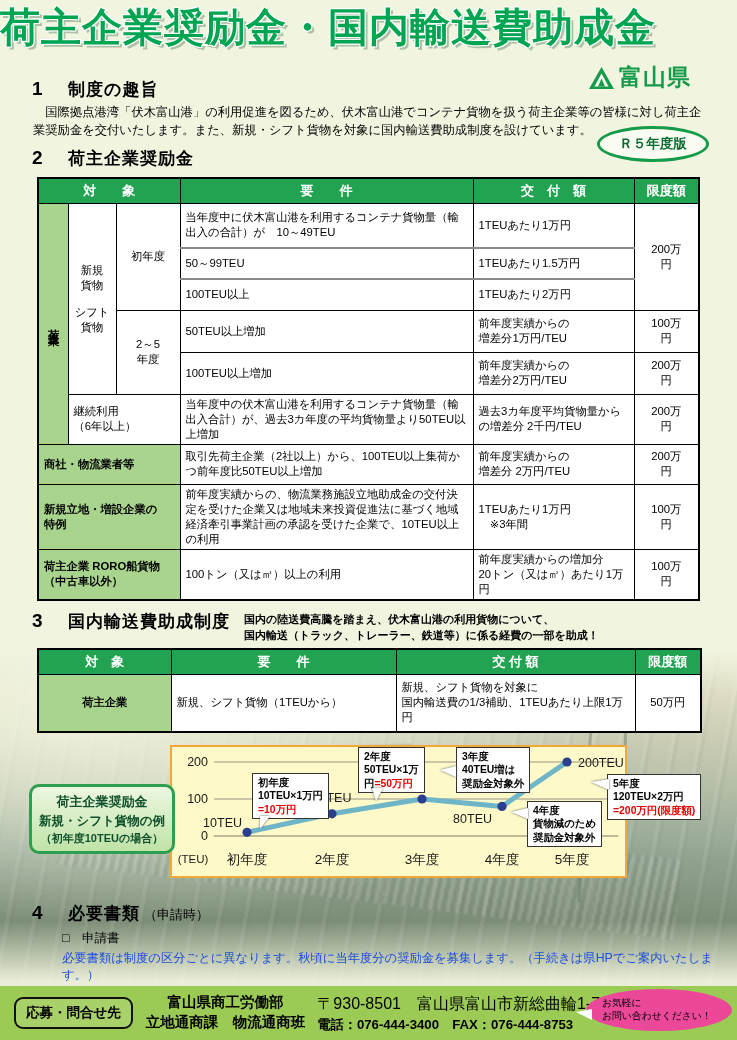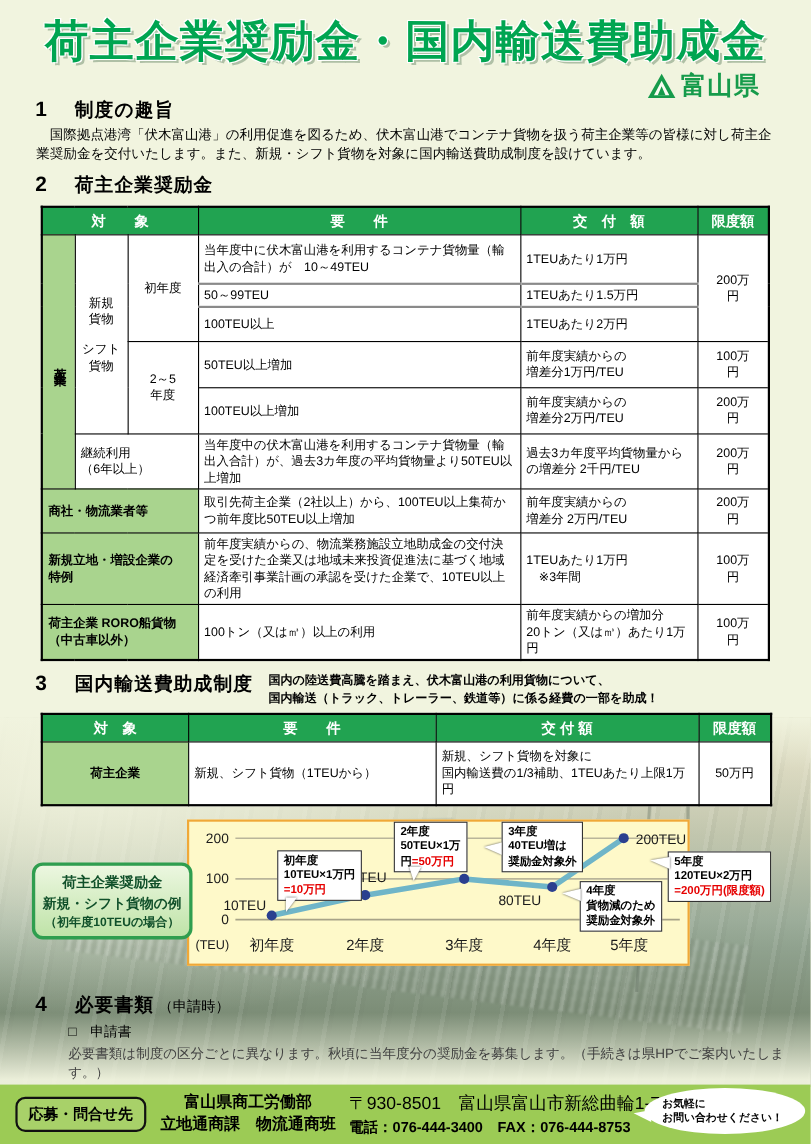--- a/index.html
+++ b/index.html
@@ -14,21 +14,21 @@
       repeating-linear-gradient(100deg, rgba(255,255,255,.14) 0 4px, rgba(100,110,95,.12) 4px 8px, rgba(255,255,255,0) 8px 26px),
       linear-gradient(180deg,#d9d6bd 0%,#bac3ae 35%,#8da08c 62%,#6e7f66 100%);
     filter:blur(.4px);}
   .photo-bg .ship{position:absolute;left:190px;top:96px;width:230px;height:26px;background:#55675c;opacity:.32;border-radius:3px 12px 2px 2px;transform:rotate(-2deg);filter:blur(1px);}
   .photo-bg .pier{position:absolute;left:60px;top:170px;width:620px;height:80px;opacity:.28;transform:rotate(7deg);filter:blur(1px);
     background:repeating-linear-gradient(95deg, rgba(255,255,255,.55) 0 4px, rgba(95,105,90,.45) 4px 9px);}
   .photo-bg .mast1,.photo-bg .mast2{position:absolute;width:3px;height:190px;background:#4c5a4c;opacity:.3;filter:blur(.6px);}
   .photo-bg .mast1{right:110px;top:30px;} .photo-bg .mast2{right:150px;top:60px;transform:rotate(4deg);}
   .content{position:relative;z-index:2;}
 
-  .main-title{padding-top:10px;text-align:center;font-size:40px;font-weight:bold;color:#00A551;letter-spacing:1px;
+  .main-title{padding-top:0;font-size:40px;font-weight:bold;color:#00A551;letter-spacing:1px;
     text-shadow:-1px -1px 0 #fff,1px -1px 0 #fff,-1px 1px 0 #fff,1px 1px 0 #fff,3px 3px 0 rgba(110,140,110,.5);}
   .toyama-logo{position:absolute;top:62px;right:46px;display:flex;align-items:center;gap:4px;}
   .toyama-logo .lbl{font-size:23px;font-weight:bold;color:#169B4B;letter-spacing:1px;}
   .badge{position:absolute;top:126px;right:28px;width:106px;height:30px;border:3px solid #169B4B;border-radius:50%;
     background:#FBFDF3;display:flex;align-items:center;justify-content:center;font-size:13.5px;font-weight:bold;color:#0C6B33;}
 
   .h{display:flex;align-items:baseline;font-weight:bold;}
   .h .no{font-size:19px;width:36px;padding-left:2px;}
   .h .t{font-size:17px;letter-spacing:1px;}
   .h .suffix{font-size:13px;font-weight:normal;margin-left:4px;}
@@ -61,32 +61,32 @@
   .co .red{color:#E60000;}
   .ptr{position:absolute;width:0;height:0;z-index:4;filter:drop-shadow(0 0 1px #555);}
   #ptr1{left:260px;top:74px;border-top:13px solid #fff;border-right:10px solid transparent;}
   #ptr2{left:372px;top:46px;border-top:13px solid #fff;border-left:4px solid transparent;border-right:7px solid transparent;}
   #ptr3{left:440px;top:24px;border-right:16px solid #fff;border-top:4px solid transparent;border-bottom:7px solid transparent;}
   #ptr4{left:511px;top:66px;border-right:17px solid #fff;border-top:4px solid transparent;border-bottom:7px solid transparent;}
   #ptr5{left:591px;top:37px;border-right:18px solid #fff;border-top:3px solid transparent;border-bottom:8px solid transparent;}
 
   #sec4-head{margin:14px 0 0 30px;}
   .line-check{margin:5px 16px 0 62px;font-size:12.5px;}
-  .line-red{margin:3px 0 0 62px;font-size:12.3px;color:#404040;}
+  .line-red{margin:3px 0 0 62px;font-size:12.3px;color:#1d4ed8;}
   .line-note{margin:3px 0 0 62px;font-size:12.3px;}
   #sec5-head{margin:11px 0 0 30px;}
 
   .footer{position:absolute;bottom:0;left:0;width:737px;height:54px;background:#9CCB55;z-index:5;display:flex;align-items:center;}
   .contact-box{margin-left:14px;border:2px solid #111;border-radius:9px;padding:5px 10px;font-weight:bold;font-size:13.5px;white-space:nowrap;background:rgba(255,255,255,.12);}
   .dept{margin-left:13px;font-weight:bold;font-size:14.5px;line-height:1.35;white-space:nowrap;text-align:center;}
   .addr{margin-left:12px;line-height:1.45;white-space:nowrap;}
   .addr .a1{font-size:16px;} .addr .a2{font-size:13.2px;font-weight:bold;}
-  .bubble{position:absolute;right:5px;top:3px;width:146px;height:42px;background:#ffffff;border-radius:50%;
+  .bubble{position:absolute;right:5px;top:3px;width:146px;height:42px;background:#ec4899;border-radius:50%;
     display:flex;flex-direction:column;justify-content:center;padding-left:16px;box-sizing:border-box;
-    font-size:9.8px;font-weight:bold;z-index:6;}
+    font-size:9.8px;font-weight:normal;z-index:6;}
   .bubble .tail{position:absolute;left:-10px;top:20px;width:0;height:0;border-right:16px solid #fff;border-top:3px solid transparent;border-bottom:8px solid transparent;}
 </style>
 </head>
 <body>
 
 <div class="photo-bg">
   <div class="ship"></div>
   <div class="pier"></div>
   <div class="mast1"></div>
   <div class="mast2"></div>
@@ -98,20 +98,21 @@
 
   <div class="toyama-logo">
     <svg width="27" height="24" viewBox="0 0 27 24">
       <polygon points="13.5,1 26,23 1,23" fill="#169B4B"></polygon>
       <polygon points="13.5,7.5 20.5,20.5 6.5,20.5" fill="#FBFDF3"></polygon>
       <polygon points="13.5,12.5 17,20.5 10,20.5" fill="#169B4B"></polygon>
     </svg>
     <span class="lbl">富山県</span>
   </div>
 
+  <div class="badge">Ｒ５年度版</div>
 
   <div class="h" id="sec1-head">
     <span class="no">1</span>
     <span class="t">制度の趣旨</span>
   </div>
   <div class="para">　国際拠点港湾「伏木富山港」の利用促進を図るため、伏木富山港でコンテナ貨物を扱う荷主企業等の皆様に対し荷主企業奨励金を交付いたします。また、新規・シフト貨物を対象に国内輸送費助成制度を設けています。</div>
 
   <div class="h" id="sec2-head">
     <span class="no">2</span>
     <span class="t">荷主企業奨励金</span>
@@ -139,21 +140,21 @@
 貨物
 
 シフト
 貨物</td>
       <td rowspan="3" class="cc">初年度</td>
       <td class="pre">当年度中に伏木富山港を利用するコンテナ貨物量（輸出入の合計）が　10～49TEU</td>
       <td>1TEUあたり1万円</td>
       <td rowspan="3" class="pre cc">200万
 円</td>
     </tr>
-    <tr style="height:21px">
+    <tr style="height:31px">
       <td class="graytop">50～99TEU</td>
       <td class="graytop">1TEUあたり1.5万円</td>
     </tr>
     <tr style="height:31px">
       <td class="graytop">100TEU以上</td>
       <td class="graytop">1TEUあたり2万円</td>
     </tr>
     <tr style="height:42px">
       <td rowspan="2" class="pre cc">2～5
 年度</td>

